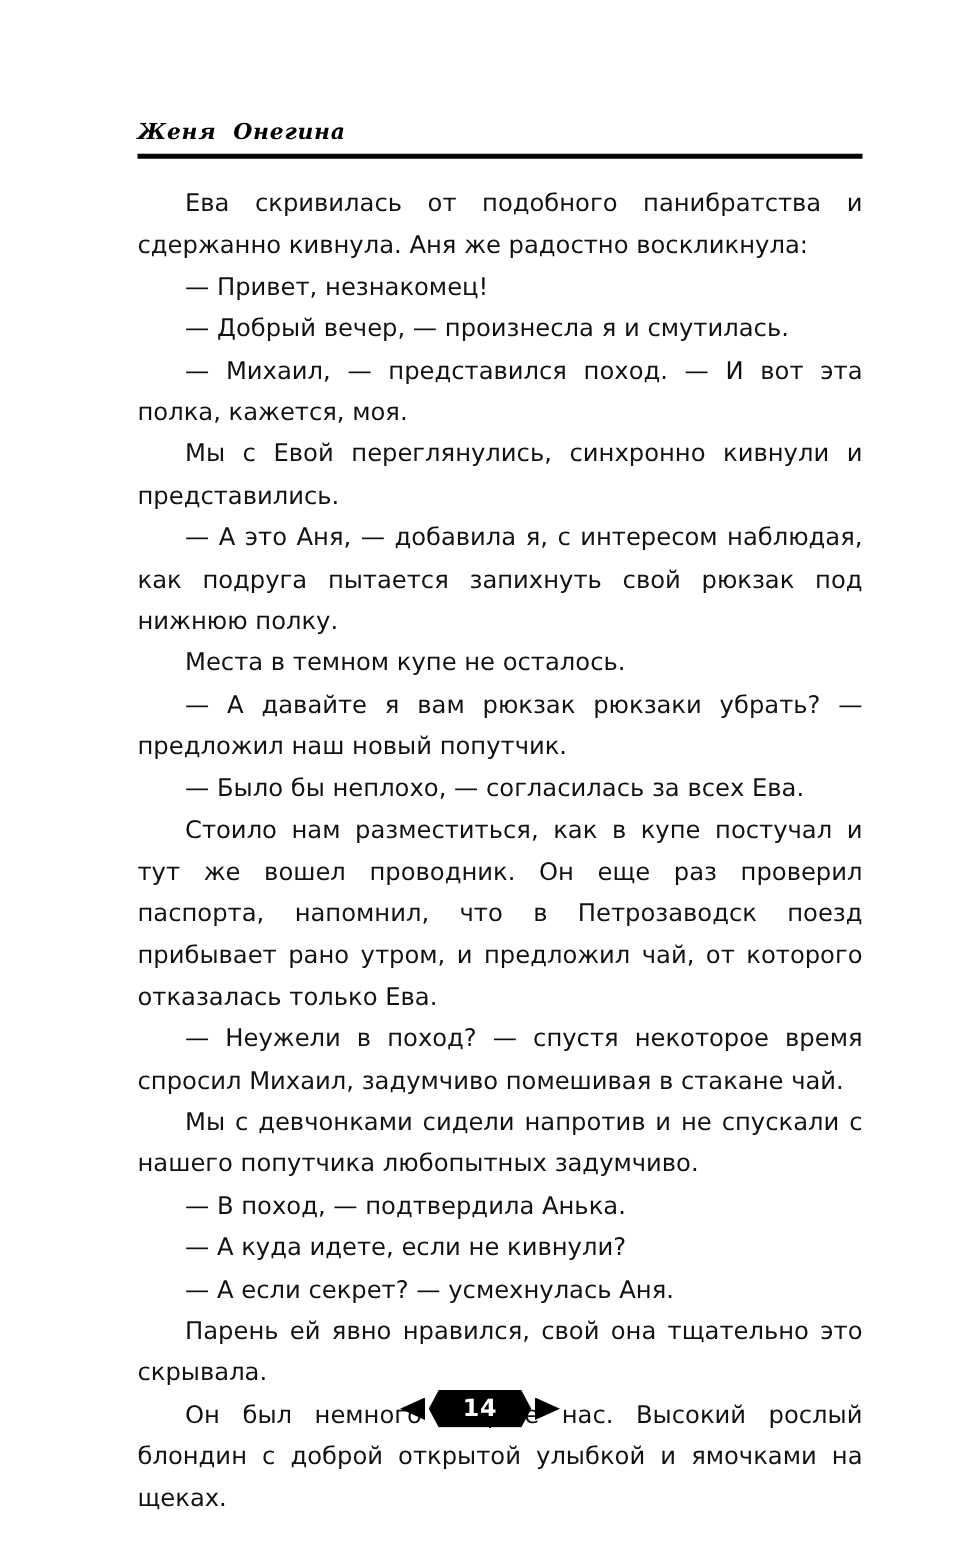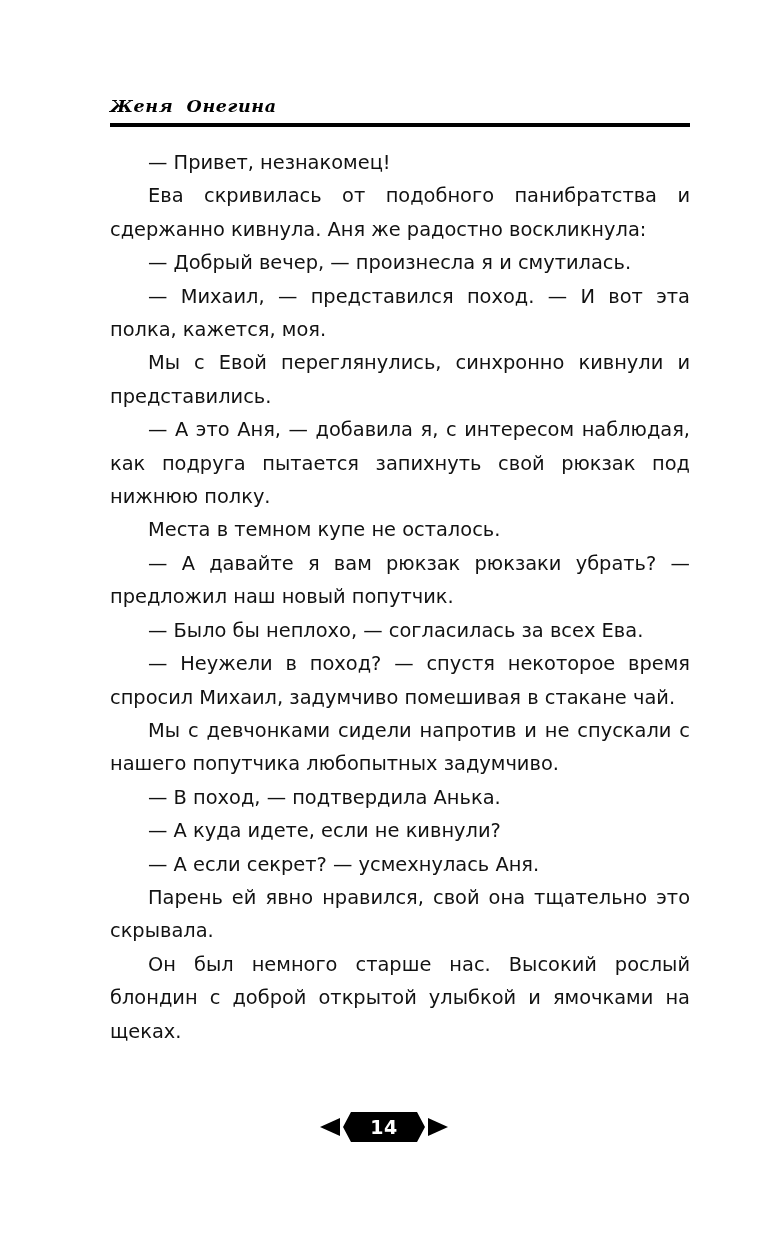--- a/index.html
+++ b/index.html
@@ -111,29 +111,30 @@
 
 <div class="page">
 
   <div class="running-head">
     <span class="running-head-text">Женя  Онегина</span>
   </div>
 
   <div class="head-rule"></div>
 
   <div class="body-text">
+    <p>Ева скривилась от подобного панибратства и сдержанно кивнула. Аня же радостно воскликнула:</p>
     <p>— Привет, незнакомец!</p>
-    <p>Ева скривилась от подобного панибратства и сдержанно кивнула. Аня же радостно воскликнула:</p>
     <p>— Добрый вечер, — произнесла я и смутилась.</p>
     <p>— Михаил, — представился поход. — И вот эта полка, кажется, моя.</p>
     <p>Мы с Евой переглянулись, синхронно кивнули и представились.</p>
     <p>— А это Аня, — добавила я, с интересом наблюдая, как подруга пытается запихнуть свой рюкзак под нижнюю полку.</p>
     <p>Места в темном купе не осталось.</p>
     <p>— А давайте я вам рюкзак рюкзаки убрать? — предложил наш новый попутчик.</p>
     <p>— Было бы неплохо, — согласилась за всех Ева.</p>
+    <p>Стоило нам разместиться, как в купе постучал и тут же вошел проводник. Он еще раз проверил паспорта, напомнил, что в Петрозаводск поезд прибывает рано утром, и предложил чай, от которого отказалась только Ева.</p>
     <p>— Неужели в поход? — спустя некоторое время спросил Михаил, задумчиво помешивая в стакане чай.</p>
     <p>Мы с девчонками сидели напротив и не спускали с нашего попутчика любопытных задумчиво.</p>
     <p>— В поход, — подтвердила Анька.</p>
     <p>— А куда идете, если не кивнули?</p>
     <p>— А если секрет? — усмехнулась Аня.</p>
     <p>Парень ей явно нравился, свой она тщательно это скрывала.</p>
     <p>Он был немного старше нас. Высокий рослый блондин с доброй открытой улыбкой и ямочками на щеках.</p>
   </div>
 
   <div class="folio">

